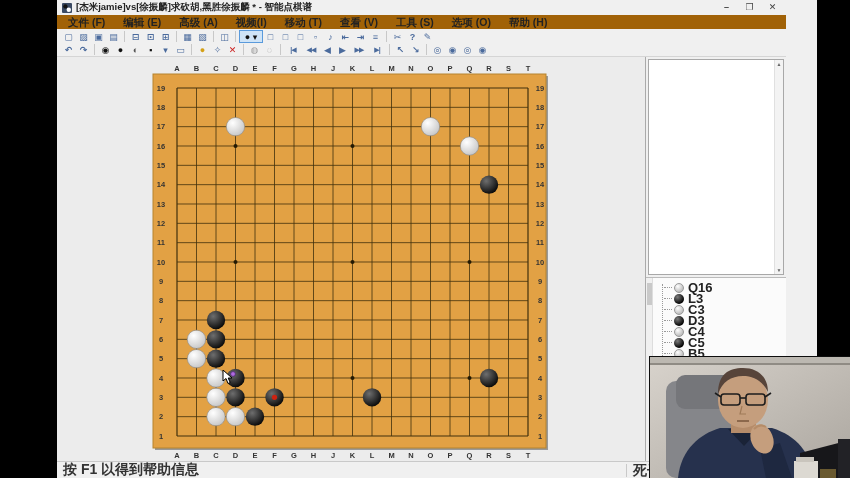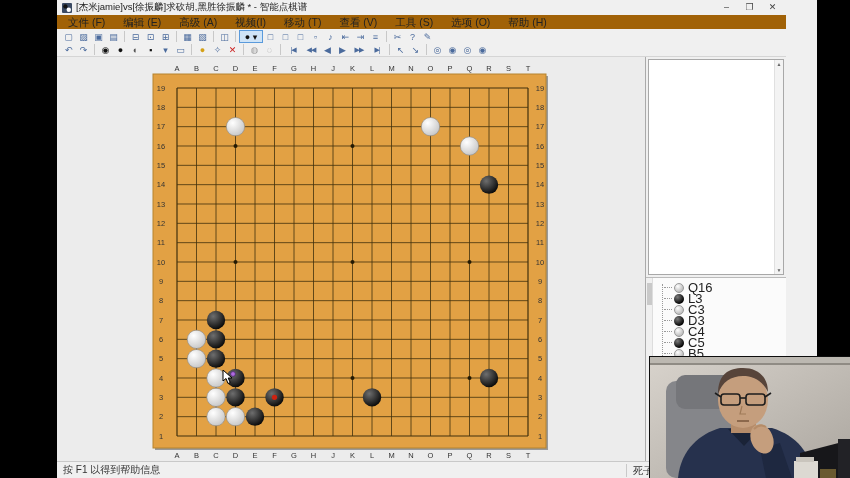--- a/index.html
+++ b/index.html
@@ -2,21 +2,21 @@
 <html><head>
 <meta charset="utf-8">
 <style>
   * { margin:0; padding:0; box-sizing:border-box; }
   html,body { width:850px; height:478px; background:#000; overflow:hidden;
               font-family:"Liberation Sans","DejaVu Sans",sans-serif; }
   #stage { position:relative; width:850px; height:478px; background:#000; }
 
   
   #app { position:absolute; left:57px; top:0; width:760px; height:478px;
-         background:#f0f0f0; }
+         background:#f0f0f0;font-weight:bold; }
 
   
   #titlebar { position:absolute; left:0; top:0; width:729px; height:15px;
               background:#f0f0f0; display:flex; align-items:center; }
   #app-icon { width:10px; height:10px; margin:0 4px 0 5px; flex:0 0 auto; }
   #title-text { font-size:9.5px; color:#222; white-space:nowrap; overflow:hidden; }
   #win-controls { position:absolute; right:2px; top:0; height:15px; display:flex; }
   .win-btn { width:23px; height:15px; font-size:9px; line-height:15px;
              text-align:center; color:#444; cursor:default; }
 
@@ -68,21 +68,21 @@
   .mv-stone { width:10px; height:10px; border-radius:50%; flex:0 0 auto;
               margin-right:4px; }
   .mv-stone.black { background:radial-gradient(circle at 35% 30%, #7d7d7d, #000 72%); }
   .mv-stone.white { background:radial-gradient(circle at 35% 30%, #fff, #b9b9b9 78%);
                     border:1px solid #999; }
   .mv-label { line-height:11px; }
 
   
   #statusbar { position:absolute; left:0; top:461px; width:729px; height:17px;
                background:#f0f0f0; border-top:1px solid #c9c9c9; display:flex;
-               align-items:center; font-size:10px; color:#333; }
+               align-items:center; font-size:14px; color:#333; }
   #sb-help { flex:1; padding-left:6px; }
   .sb-cell { border-left:1px solid #c9c9c9; height:13px; line-height:13px;
              padding:0 6px; white-space:nowrap; overflow:hidden; }
   #sb-captures { width:90px; }
   #sb-current { width:70px; }
 
   
   #webcam { position:absolute; left:650px; top:357px; width:200px; height:121px;
             z-index:50; box-shadow:0 0 0 1px #0e0e0e; overflow:hidden; }
 </style>

